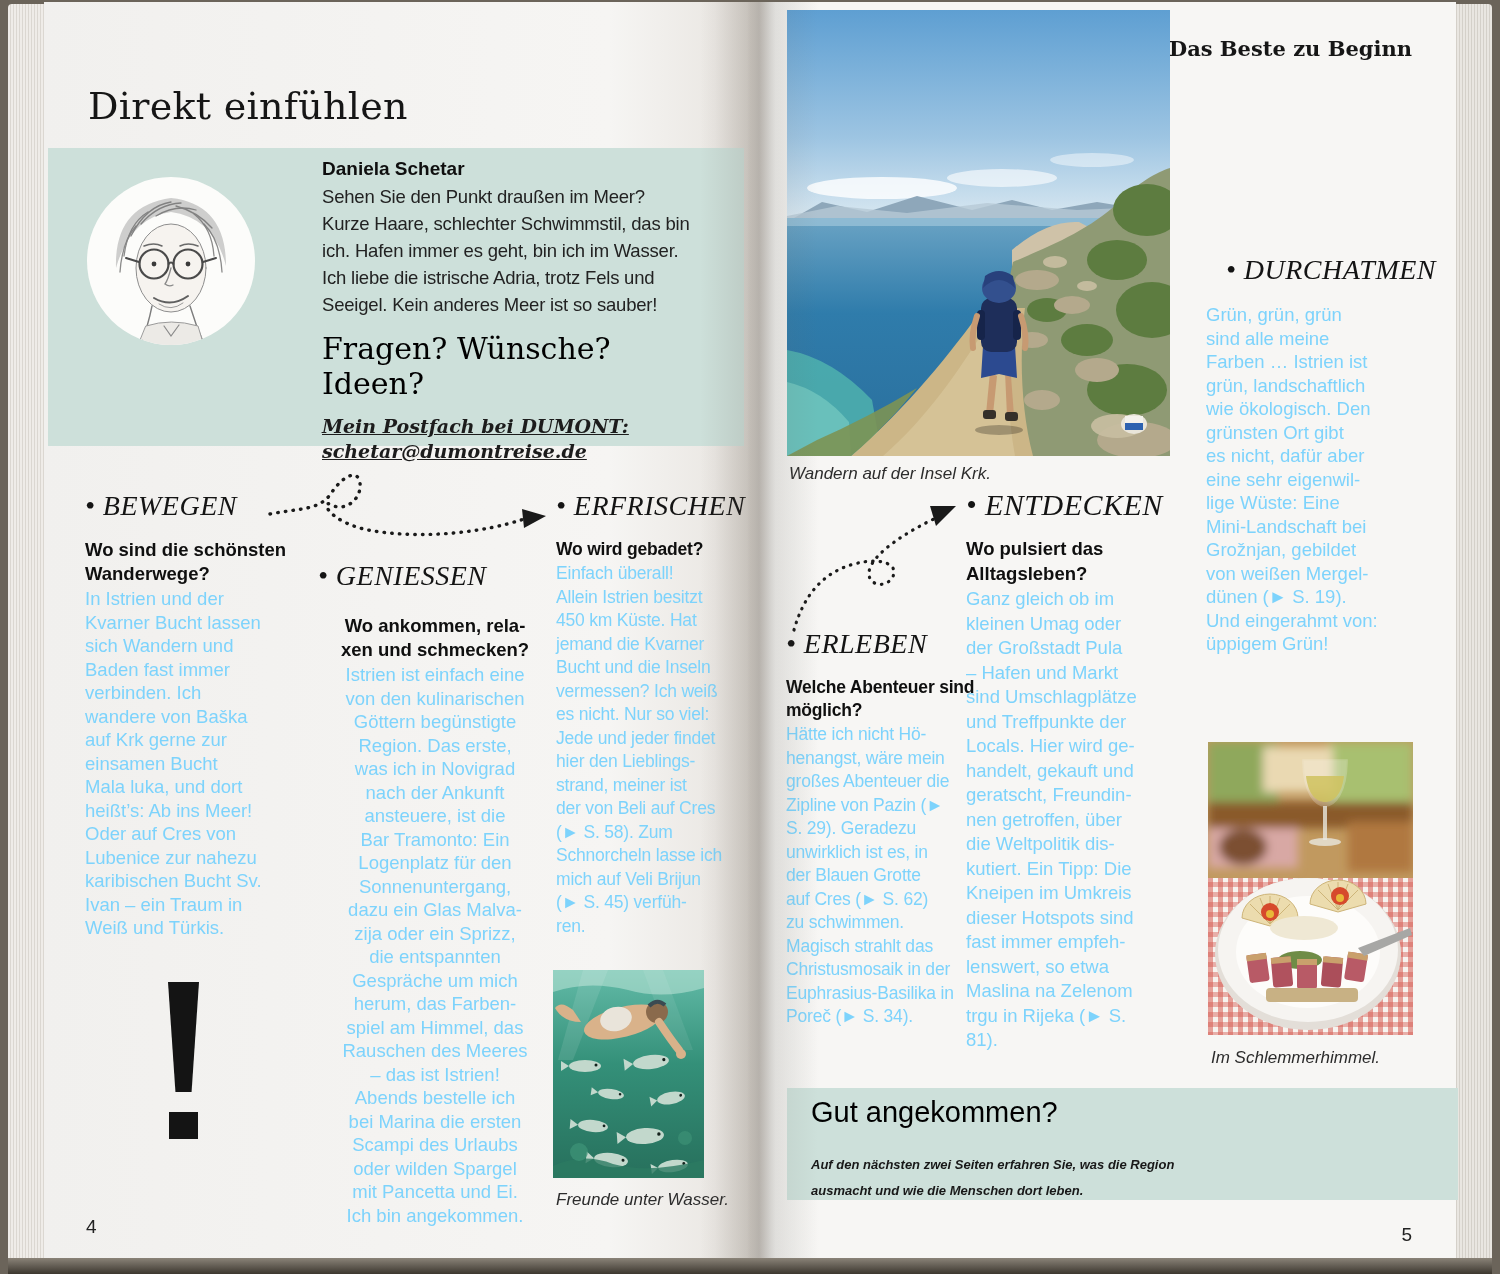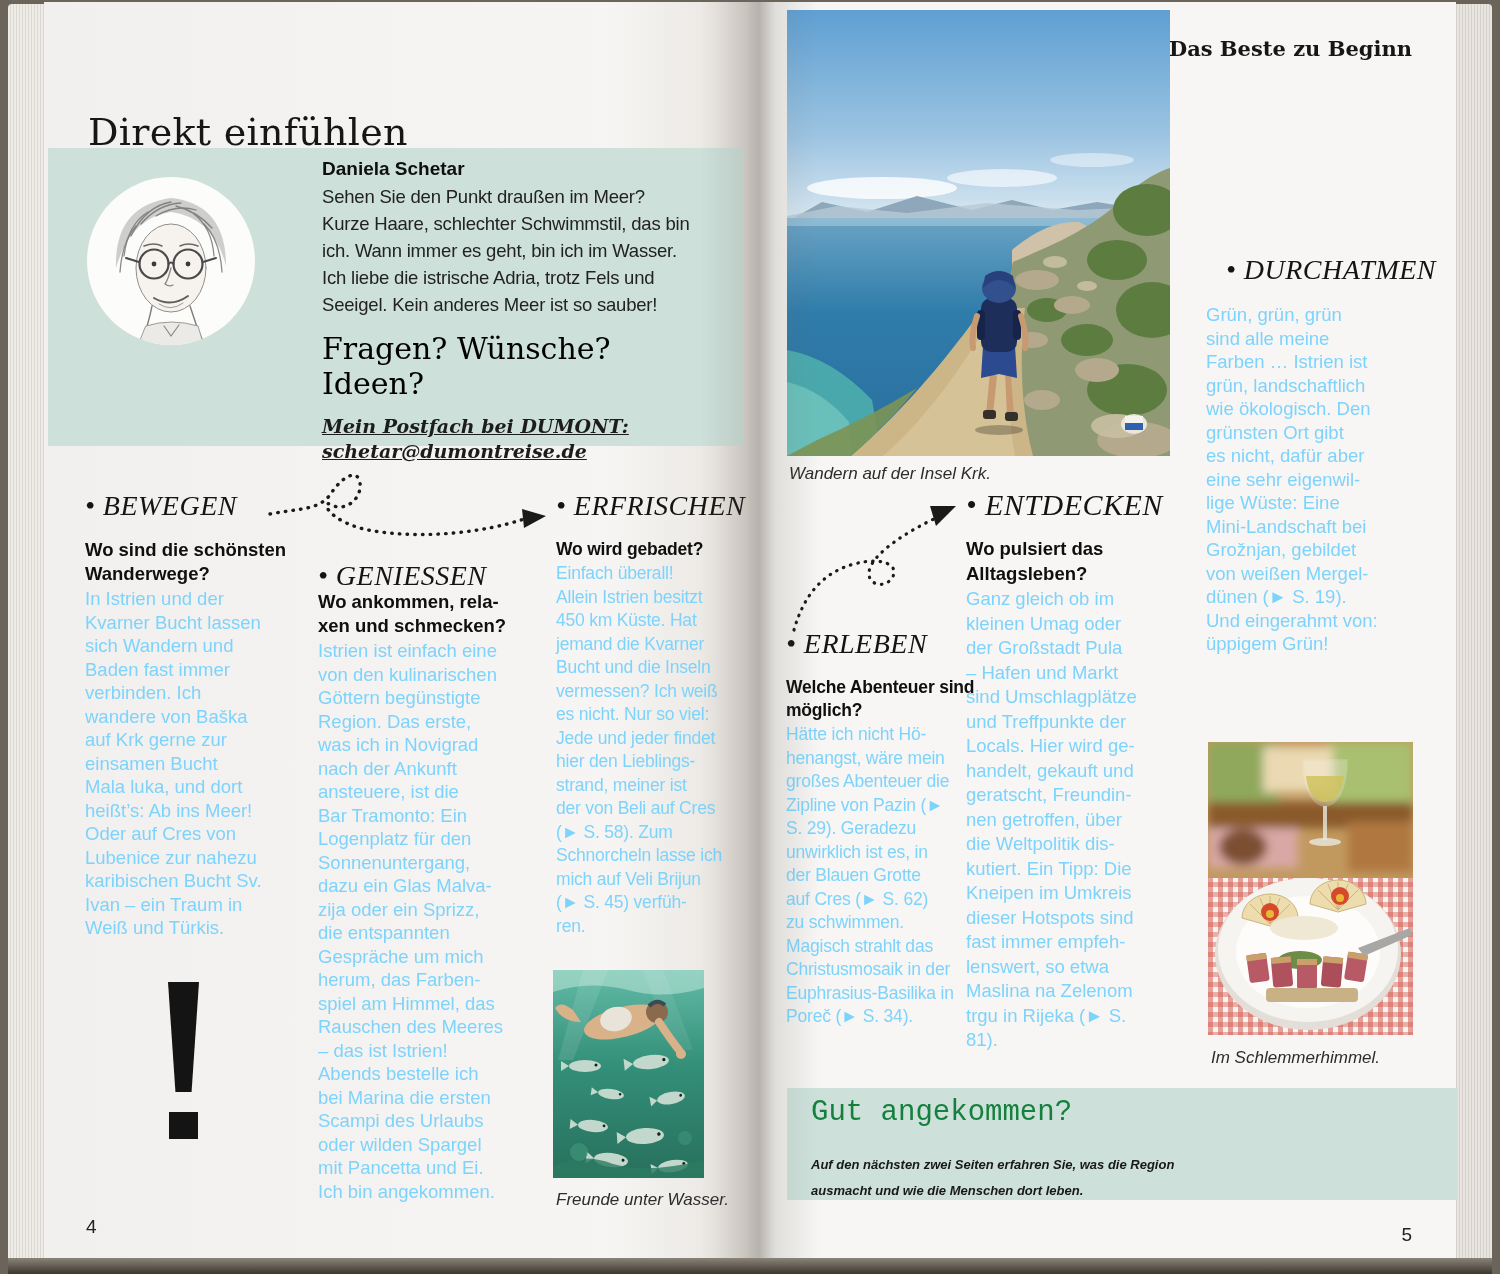--- a/index.html
+++ b/index.html
@@ -10,39 +10,39 @@
   .edge.l{left:8px;width:38px;background:repeating-linear-gradient(90deg,#efece8 0 2px,#dbd7d1 2px 3px);border-radius:4px 0 0 4px;}
   .edge.r{left:1454px;width:38px;background:repeating-linear-gradient(90deg,#e9e6e1 0 2px,#d4d0c9 2px 3px);border-radius:0 4px 4px 0;}
   .sheet{position:absolute;top:2px;height:1260px;}
   .sheet.left{left:44px;width:706px;background:linear-gradient(90deg,#f1f0ee 0%,#f6f5f3 80%,#ebe8e4 95%,#d9d5cf 100%);}
   .sheet.right{left:750px;width:706px;background:linear-gradient(90deg,#d9d5cf 0%,#ececea 3%,#f7f6f4 10%,#f7f6f4 100%);}
   .gutter{position:absolute;left:700px;top:2px;width:118px;height:1260px;pointer-events:none;
           background:linear-gradient(90deg,rgba(105,95,85,0) 0%,rgba(105,95,85,.16) 40%,rgba(85,75,65,.30) 50%,rgba(105,95,85,.10) 64%,rgba(105,95,85,0) 100%);}
   .bottom-shadow{position:absolute;left:8px;top:1258px;width:1484px;height:16px;background:linear-gradient(#8a8378,#3c372f);}
 
   .abs{position:absolute;}
-  .page-title{font-family:"DejaVu Serif",serif;font-weight:500;font-size:38px;color:#161616;letter-spacing:.3px;margin-top:26px;}
+  .page-title{font-family:"DejaVu Serif",serif;font-weight:500;font-size:38px;color:#161616;letter-spacing:.3px;}
   .panel{background:#cde0da;}
   .author-name{font-size:19px;font-weight:700;color:#0f0f0f;}
   .author-intro{white-space:pre-line;font-size:18.5px;line-height:27px;letter-spacing:-.2px;color:#222;margin-top:3px;}
   .cta{font-family:"DejaVu Serif",serif;font-size:30px;font-weight:500;color:#000000;margin-top:13px;}
   .contact{font-family:"DejaVu Serif",serif;font-style:italic;font-weight:700;font-size:19px;line-height:25px;
            white-space:pre-line;color:#1c1c1c;margin-top:13px;text-decoration:underline;}
   .sec-h{font-family:"Liberation Serif",serif;font-style:italic;font-size:28px;color:#141414;letter-spacing:.5px;white-space:nowrap;}
   .q{font-weight:700;white-space:pre-line;color:#0f0f0f;font-size:18.5px;line-height:24px;}
   .bd{white-space:pre-line;font-size:18.5px;line-height:23.5px;color:#7dd3fc;margin-top:1px;}
   .cond .q{font-size:17.5px;letter-spacing:-.2px;line-height:23px;}
   .cond .bd{font-size:17.5px;letter-spacing:-.2px;line-height:23.5px;}
   .caption{font-style:italic;font-size:17px;color:#2c2c2c;}
   .pagenum{font-size:19px;color:#222;}
   .rp-header{font-family:"DejaVu Serif",serif;font-weight:700;font-size:21px;color:#161616;text-align:right;}
   .excl-bar{position:absolute;left:168px;top:982px;width:31px;height:110px;background:#141414;
             clip-path:polygon(0 0,100% 0,76% 100%,24% 100%);}
   .excl-dot{position:absolute;left:169px;top:1112px;width:29px;height:27px;background:#141414;}
-  .fbox-h{font-family:Liberation Mono, monospace;font-size:29px;font-weight:500;color:#15803d;}
+  .fbox-h{font-family:Liberation Sans, sans-serif;font-size:29px;font-weight:500;color:#000000;}
   .fbox-b{white-space:pre-line;font-weight:700;font-size:13px;line-height:26px;color:#181818;margin-top:23px;font-style:italic;}
   svg{display:block;}
 </style>
 </head>
 <body>
 
 <div id="canvas">
 
   <div class="edge l"></div>
   <div class="edge r"></div>
@@ -88,21 +88,21 @@
           <path d="M60,150 Q85,142 112,150 L118,170 L52,170 Z" fill="#eceae6" stroke="#9a9a9a" stroke-width="1"></path>
           <path d="M78,150 L85,160 L93,149" fill="none" stroke="#8a8a8a" stroke-width="1.2"></path>
         </g>
       </svg>
     </div>
 
     <div class="abs" style="left:274px;top:10px;width:382px;">
       <div class="author-name">Daniela Schetar</div>
       <div class="author-intro">Sehen Sie den Punkt draußen im Meer?
 Kurze Haare, schlechter Schwimmstil, das bin
-ich. Wann immer es geht, bin ich im Wasser.
+ich. Hafen immer es geht, bin ich im Wasser.
 Ich liebe die istrische Adria, trotz Fels und
 Seeigel. Kein anderes Meer ist so sauber!</div>
       <div class="cta">Fragen? Wünsche? Ideen?</div>
       <div class="contact">Mein Postfach bei DUMONT:
 schetar@dumontreise.de</div>
     </div>
   </div>
 
   <div class="abs sec-h" style="left:85px;top:490px;">• BEWEGEN</div>
   <div class="abs" style="left:250px;top:448px;">
@@ -126,21 +126,21 @@
 auf Krk gerne zur
 einsamen Bucht
 Mala luka, und dort
 heißt’s: Ab ins Meer!
 Oder auf Cres von
 Lubenice zur nahezu
 karibischen Bucht Sv.
 Ivan – ein Traum in
 Weiß und Türkis.</div>
   </div>
-  <div class="abs" style="left:318px;top:590px;width:234px;">
+  <div class="abs" style="left:318px;top:614px;width:234px;text-align:center;">
     <div class="q">Wo ankommen, rela-
 xen und schmecken?</div>
     <div class="bd">Istrien ist einfach eine
 von den kulinarischen
 Göttern begünstigte
 Region. Das erste,
 was ich in Novigrad
 nach der Ankunft
 ansteuere, ist die
 Bar Tramonto: Ein

